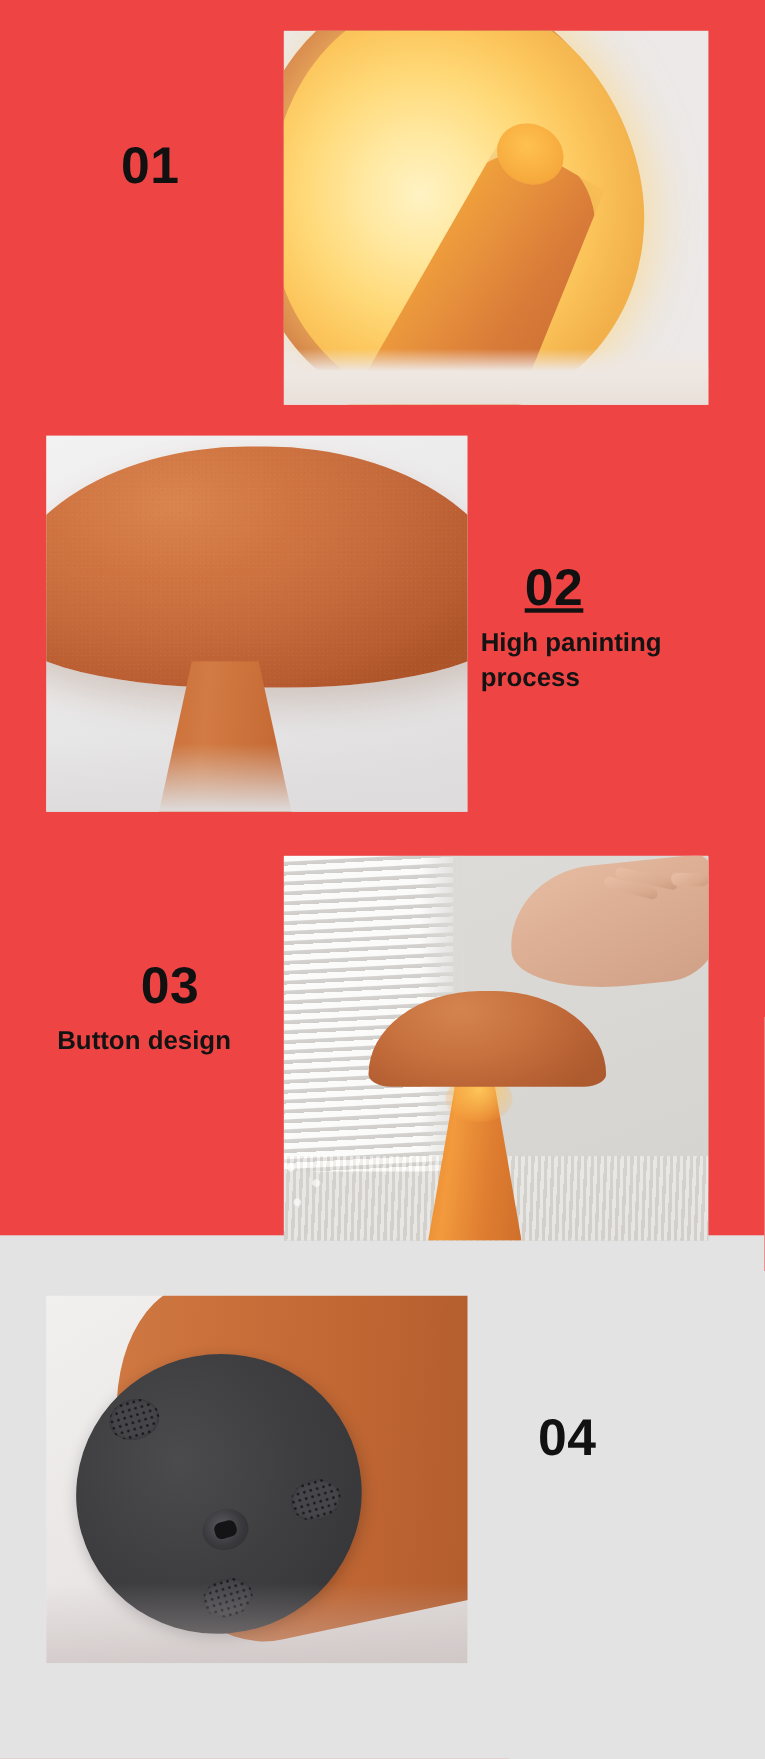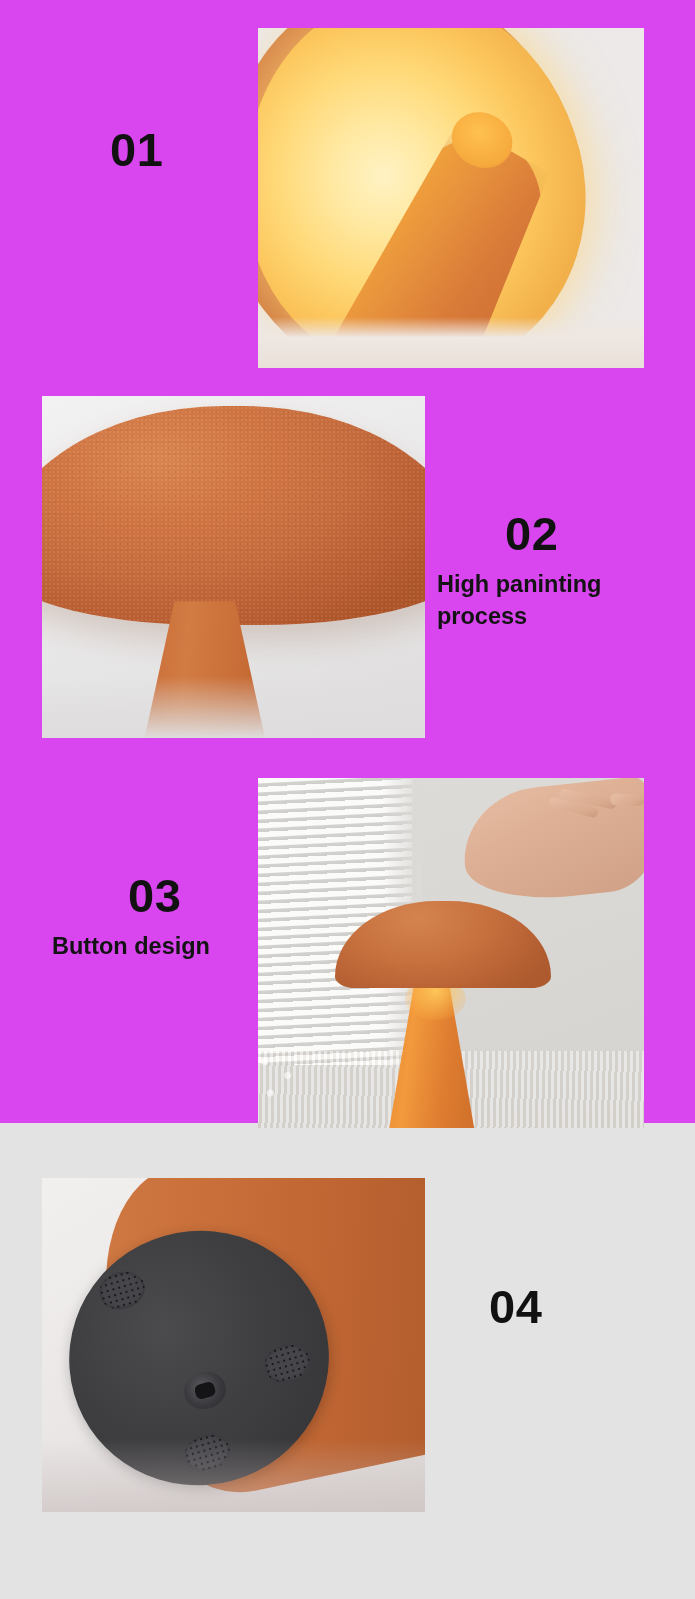--- a/index.html
+++ b/index.html
@@ -12,21 +12,21 @@
     background: #e3e3e3;
     font-family: "Liberation Sans", sans-serif;
     overflow: hidden;
     position: relative;
   }
 
   .page {
     position: relative;
     width: 695px;
     height: 1123px;
-    background: #d946ef;
+    background: #ef4444;
   }
 
   
   .feature {
     position: absolute;
   }
 
   .photo {
     position: absolute;
     overflow: hidden;
@@ -285,21 +285,21 @@
     position: absolute;
     left: 0; bottom: 0; width: 100%; height: 22%;
     background: linear-gradient(180deg, rgba(200,190,190,0) 0%, rgba(198,186,186,0.55) 100%);
   }
 
   
   #cap1 { left: 32px; top: 126px; width: 220px; }
   #cap1 .num { margin-left: 78px; }
 
   #cap2 { left: 437px; top: 510px; width: 230px; }
-  #cap2 .num { margin-left: 68px; }
+  #cap2 .num { margin-left: 40px; text-decoration: underline; }
 
   #cap3 { left: 52px; top: 872px; width: 210px; }
   #cap3 .num { margin-left: 76px; }
 
   #cap4 { left: 437px; top: 1283px; width: 230px; }
   #cap4 .num { margin-left: 52px; }
 </style>
 </head>
 <body>
 

